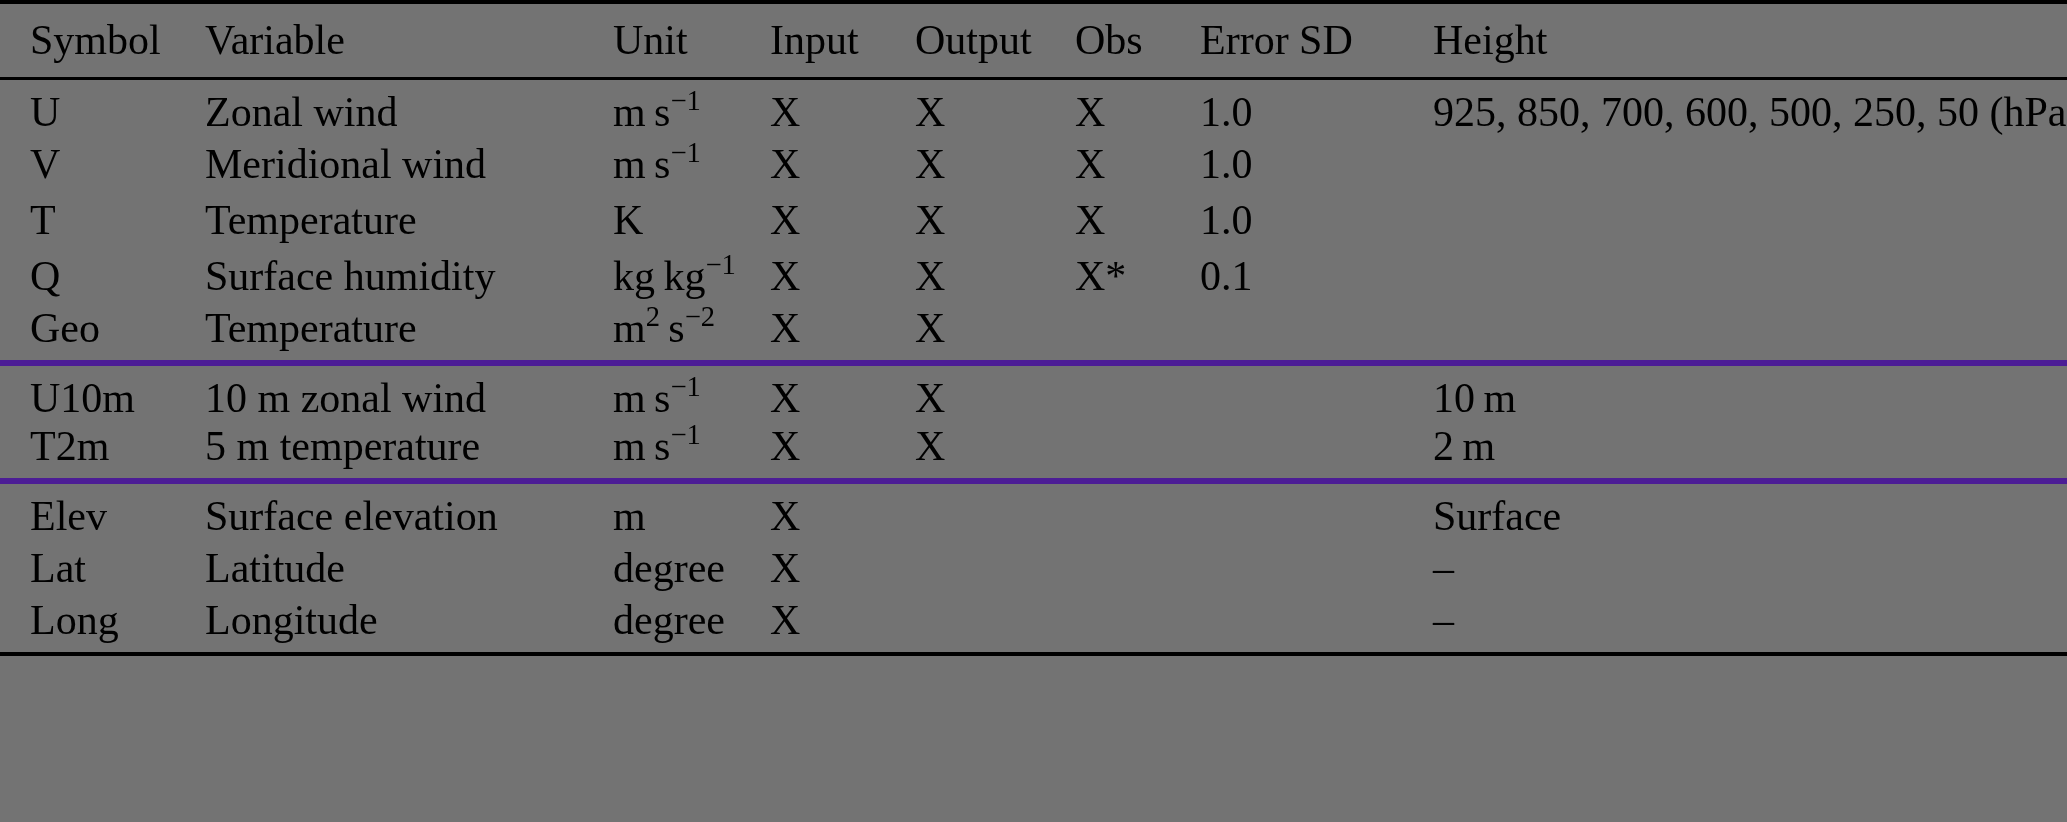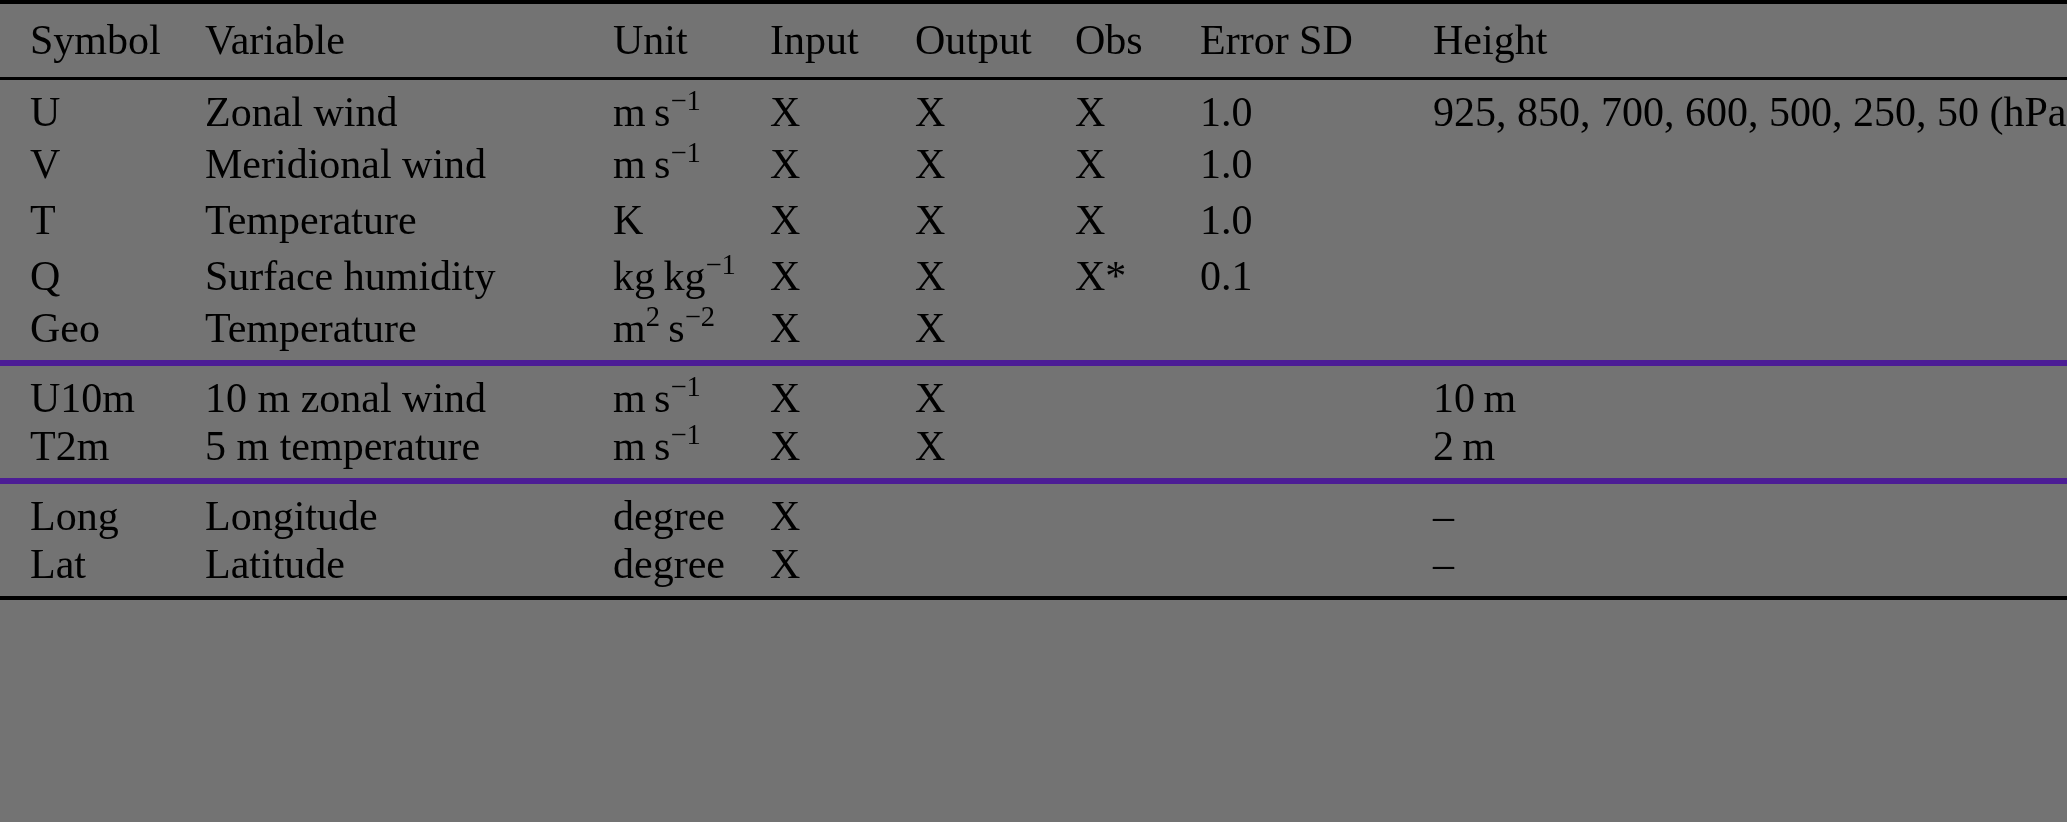--- a/index.html
+++ b/index.html
@@ -159,34 +159,44 @@
           <td class="al-left cell-unit">m s<sup class="exp">−1</sup></td>
           <td class="al-center cell-input">X</td>
           <td class="al-center cell-output">X</td>
           <td class="al-center cell-obs"></td>
           <td class="al-center cell-error_sd"></td>
           <td class="al-left cell-height">2 m</td>
         </tr>
       </tbody>
       <tbody>
         <tr>
+          <td class="al-left cell-symbol">Elev</td>
+          <td class="al-left cell-variable">Surface elevation</td>
+          <td class="al-left cell-unit">m</td>
+          <td class="al-center cell-input">X</td>
+          <td class="al-center cell-output"></td>
+          <td class="al-center cell-obs"></td>
+          <td class="al-center cell-error_sd"></td>
+          <td class="al-left cell-height">Surface</td>
+        </tr>
+        <tr>
+          <td class="al-left cell-symbol">Lat</td>
+          <td class="al-left cell-variable">Latitude</td>
+          <td class="al-left cell-unit">degree</td>
+          <td class="al-center cell-input">X</td>
+          <td class="al-center cell-output"></td>
+          <td class="al-center cell-obs"></td>
+          <td class="al-center cell-error_sd"></td>
+          <td class="al-left cell-height">–</td>
+        </tr>
+        <tr>
           <td class="al-left cell-symbol">Long</td>
           <td class="al-left cell-variable">Longitude</td>
           <td class="al-left cell-unit">degree</td>
           <td class="al-center cell-input">X</td>
           <td class="al-center cell-output"></td>
           <td class="al-center cell-obs"></td>
           <td class="al-center cell-error_sd"></td>
           <td class="al-left cell-height">–</td>
         </tr>
-        <tr>
-          <td class="al-left cell-symbol">Lat</td>
-          <td class="al-left cell-variable">Latitude</td>
-          <td class="al-left cell-unit">degree</td>
-          <td class="al-center cell-input">X</td>
-          <td class="al-center cell-output"></td>
-          <td class="al-center cell-obs"></td>
-          <td class="al-center cell-error_sd"></td>
-          <td class="al-left cell-height">–</td>
-        </tr>
       </tbody>
     </table>
 </div>
 
 </body></html>

